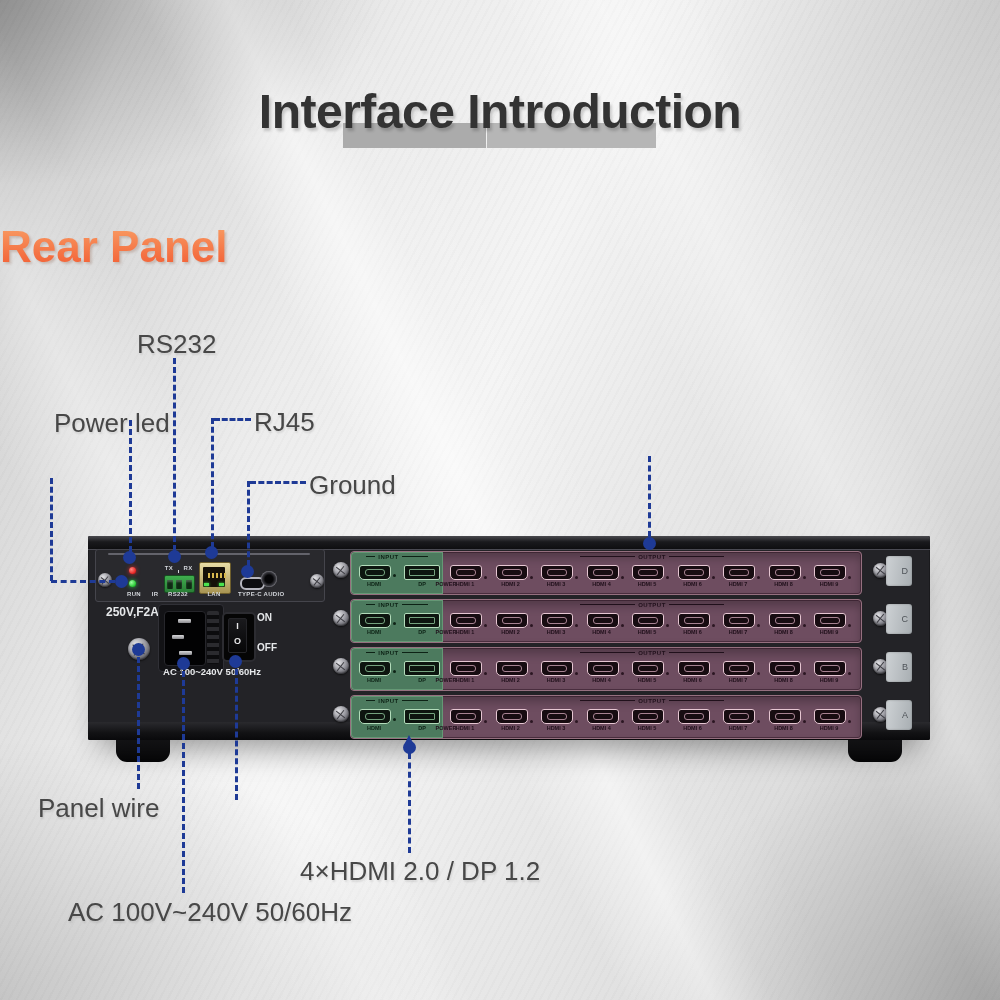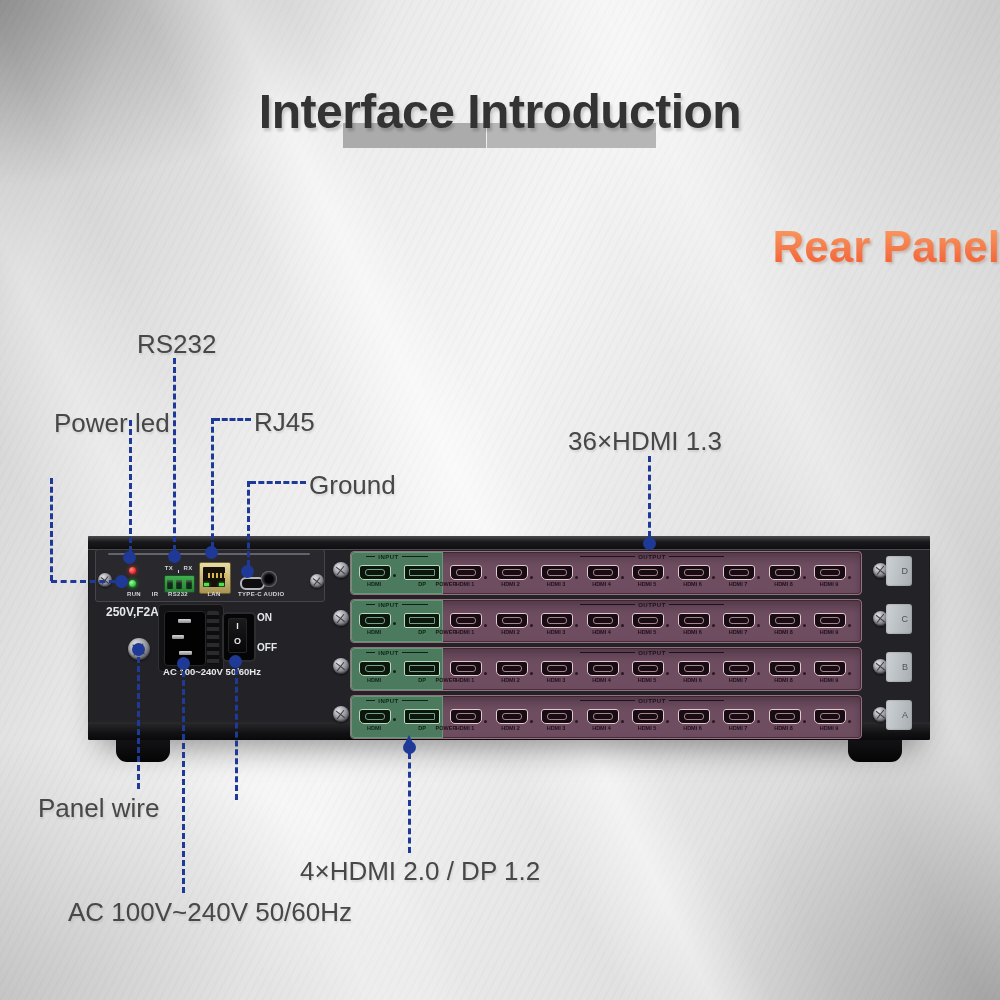--- a/index.html
+++ b/index.html
@@ -18,21 +18,21 @@
     radial-gradient(520px 520px at 100% 0%,rgba(0,0,0,.10),transparent 58%),
     radial-gradient(620px 420px at 100% 100%,rgba(0,0,0,.12),transparent 60%);}
   #stripes{background:repeating-linear-gradient(118deg,rgba(0,0,0,.028) 0 2px,transparent 2px 7px);opacity:.6;}
 
   
   #title{left:0;right:0;top:84px;text-align:center;font-size:48px;font-weight:700;color:#333;
     letter-spacing:-.5px;text-shadow:2px 3px 3px rgba(0,0,0,.18);z-index:3;}
   .title-bar{top:123px;height:25px;z-index:2;}
   #title-bar-l{left:343px;width:143px;background:#ababab;}
   #title-bar-r{left:487px;width:169px;background:#b6b6b6;}
-  #subtitle{left:0;right:0;top:222px;text-align:right;font-size:44px;font-weight:700;color:#f4763b;z-index:3;}
+  #subtitle{left:0;right:0;top:222px;text-align:left;font-size:44px;font-weight:700;color:#f4763b;z-index:3;}
   @supports (-webkit-background-clip:text){
     #subtitle{background:linear-gradient(#f9a268,#f2582f);-webkit-background-clip:text;background-clip:text;color:transparent;
       filter:drop-shadow(2px 2px 1px rgba(120,60,30,.22));}
   }
 
   
   .callout{font-size:26px;color:#474747;z-index:6;text-shadow:1px 2px 2px rgba(0,0,0,.10);white-space:nowrap;}
   .vline{width:0;border-left:3px dashed #1e3a96;z-index:5;}
   .hline{height:0;border-top:3px dashed #1e3a96;z-index:5;}
   .dot{width:13px;height:13px;border-radius:50%;background:#1e3a96;z-index:6;}
@@ -113,21 +113,20 @@
 
   <div class="abs title-bar" id="title-bar-l"></div>
   <div class="abs title-bar" id="title-bar-r"></div>
   <div class="abs" id="title">Interface Introduction</div>
   <div class="abs" id="subtitle">Rear Panel</div>
 
   <div class="abs callout" style="left:137px;top:329px;">RS232</div>
   <div class="abs callout" style="left:54px;top:408px;">Power led</div>
   <div class="abs callout" style="left:254px;top:407px;">RJ45</div>
   <div class="abs callout" style="left:309px;top:470px;">Ground</div>
-  <div class="abs callout" style="left:568px;top:426px;">36×HDMI 1.3</div>
   <div class="abs callout" style="left:38px;top:793px;">Panel wire</div>
   <div class="abs callout" style="left:300px;top:856px;">4×HDMI 2.0 / DP 1.2</div>
   <div class="abs callout" style="left:68px;top:897px;">AC 100V~240V 50/60Hz</div>
 
   <div class="abs vline" style="left:173px;top:358px;height:193px;"></div>
   <div class="abs vline" style="left:129px;top:420px;height:132px;"></div>
   <div class="abs vline" style="left:50px;top:478px;height:103px;"></div>
   <div class="abs hline" style="left:51px;top:580px;width:64px;"></div>
   <div class="abs hline" style="left:214px;top:418px;width:37px;"></div>
   <div class="abs vline" style="left:211px;top:418px;height:130px;"></div>

